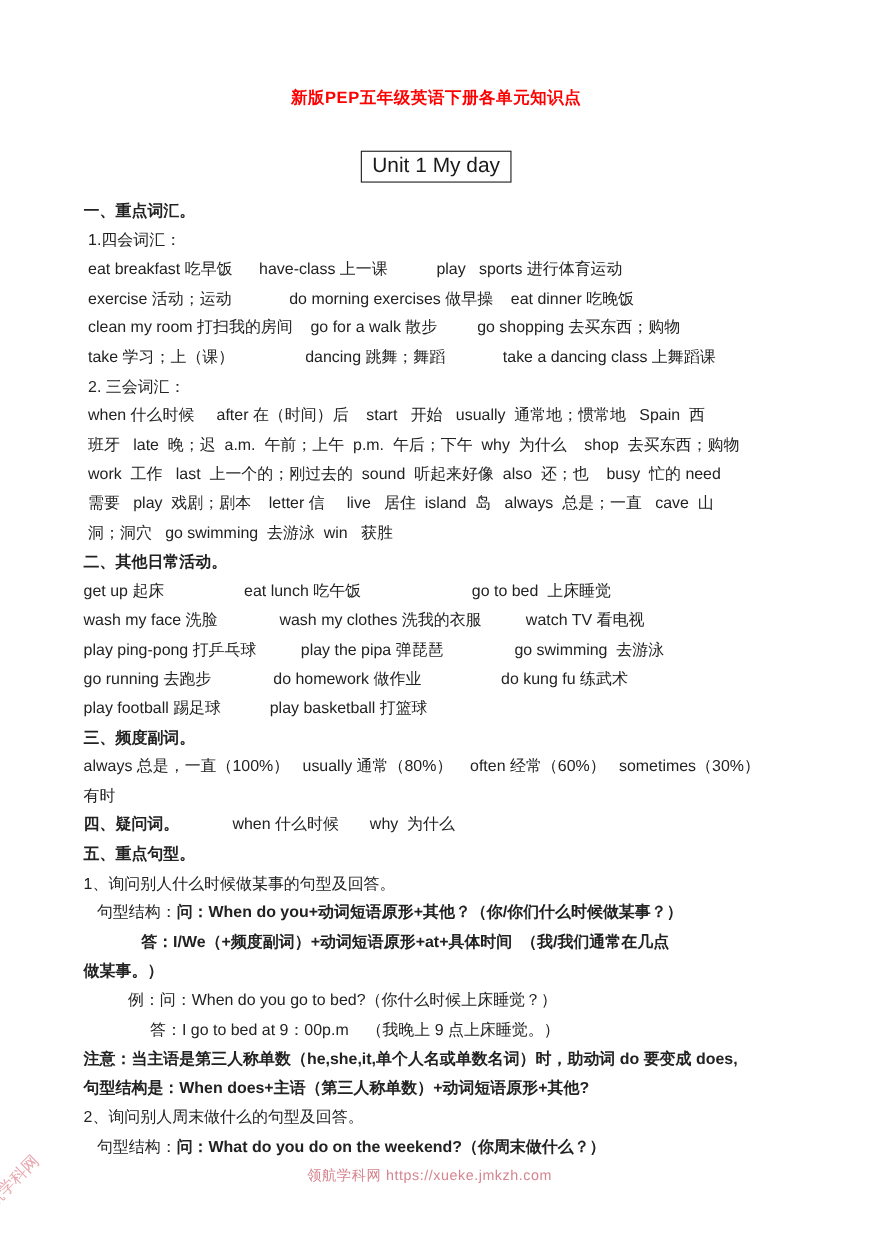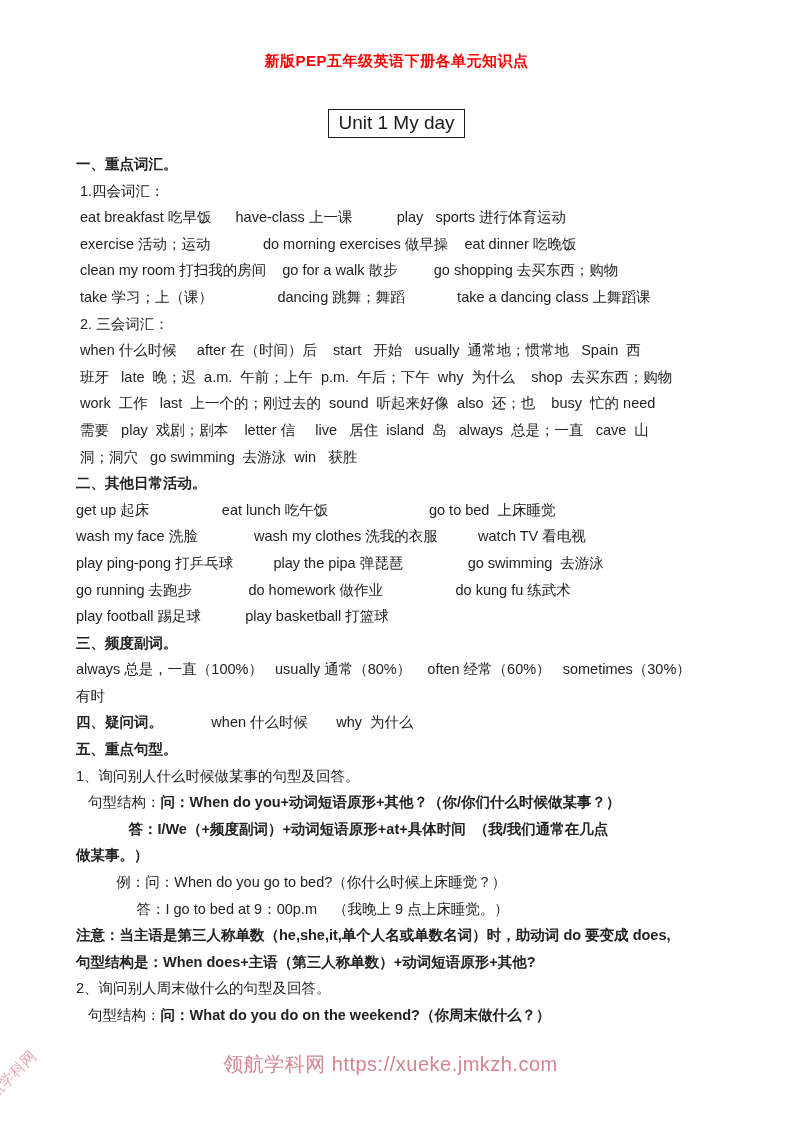--- a/index.html
+++ b/index.html
@@ -6,21 +6,21 @@
   html, body { background: #ffffff; }
   body {
     width: 793px;
     height: 1122px;
     position: relative;
     overflow: hidden;
     font-family: "Liberation Sans", sans-serif;
     color: #222222;
   }
   .doc-title {
-    padding-top: 52px;
+    padding-top: 80px;
     text-align: center;
     font-size: 15px;
     font-weight: bold;
     color: #ff0000;
     letter-spacing: 0.5px;
   }
   .unit-box-wrap {
     text-align: center;
     margin-top: 38px;
   }
@@ -39,21 +39,21 @@
     word-break: break-word;
   }
   .line { min-height: 26.6px; }
   .bold { font-weight: bold; }
   .footer {
     position: absolute;
     left: 0;
     right: 12px;
     bottom: 44px;
     text-align: center;
-    font-size: 20px;
+    font-size: 13px;
     color: #d5848f;
     letter-spacing: 0.5px;
   }
   .corner-watermark {
     position: absolute;
     left: -14px;
     bottom: 10px;
     transform: rotate(-45deg);
     transform-origin: left bottom;
     color: rgba(214, 96, 110, 0.55);

